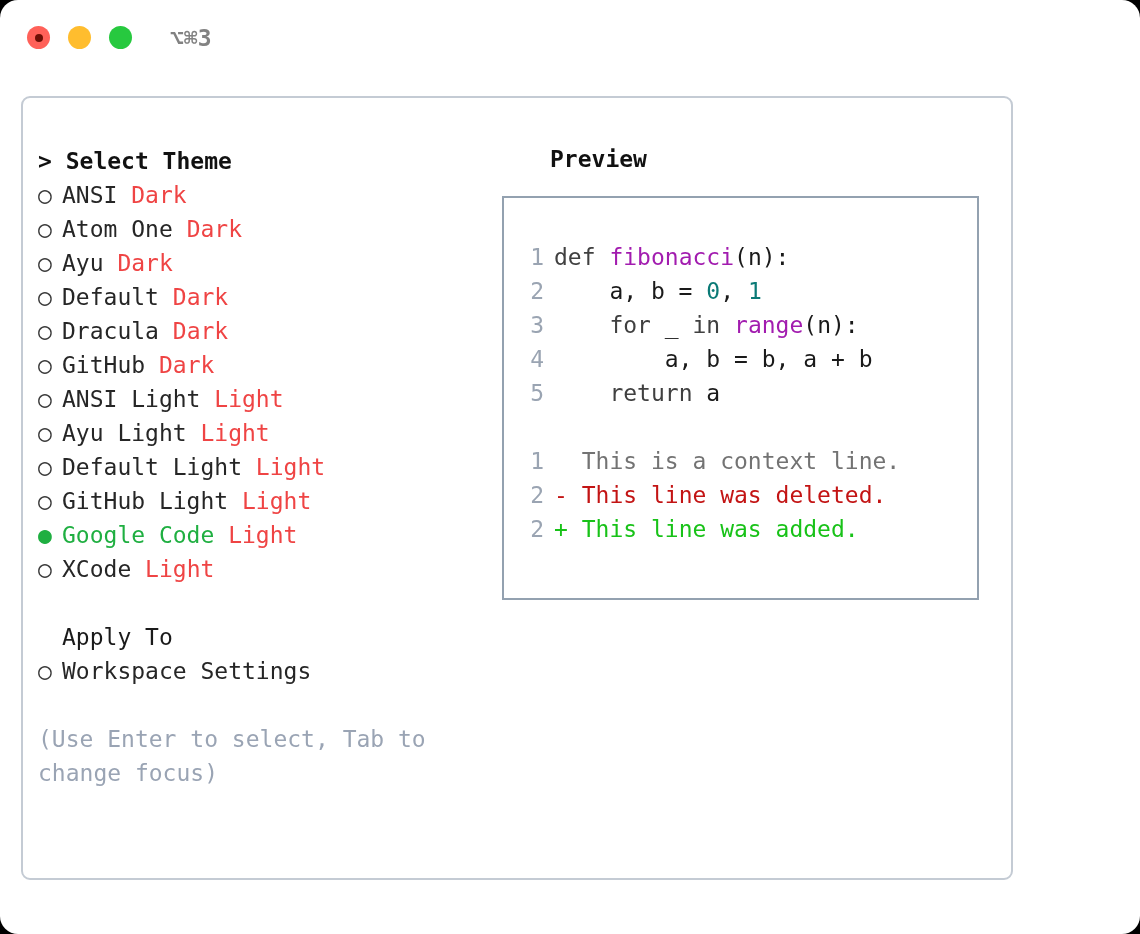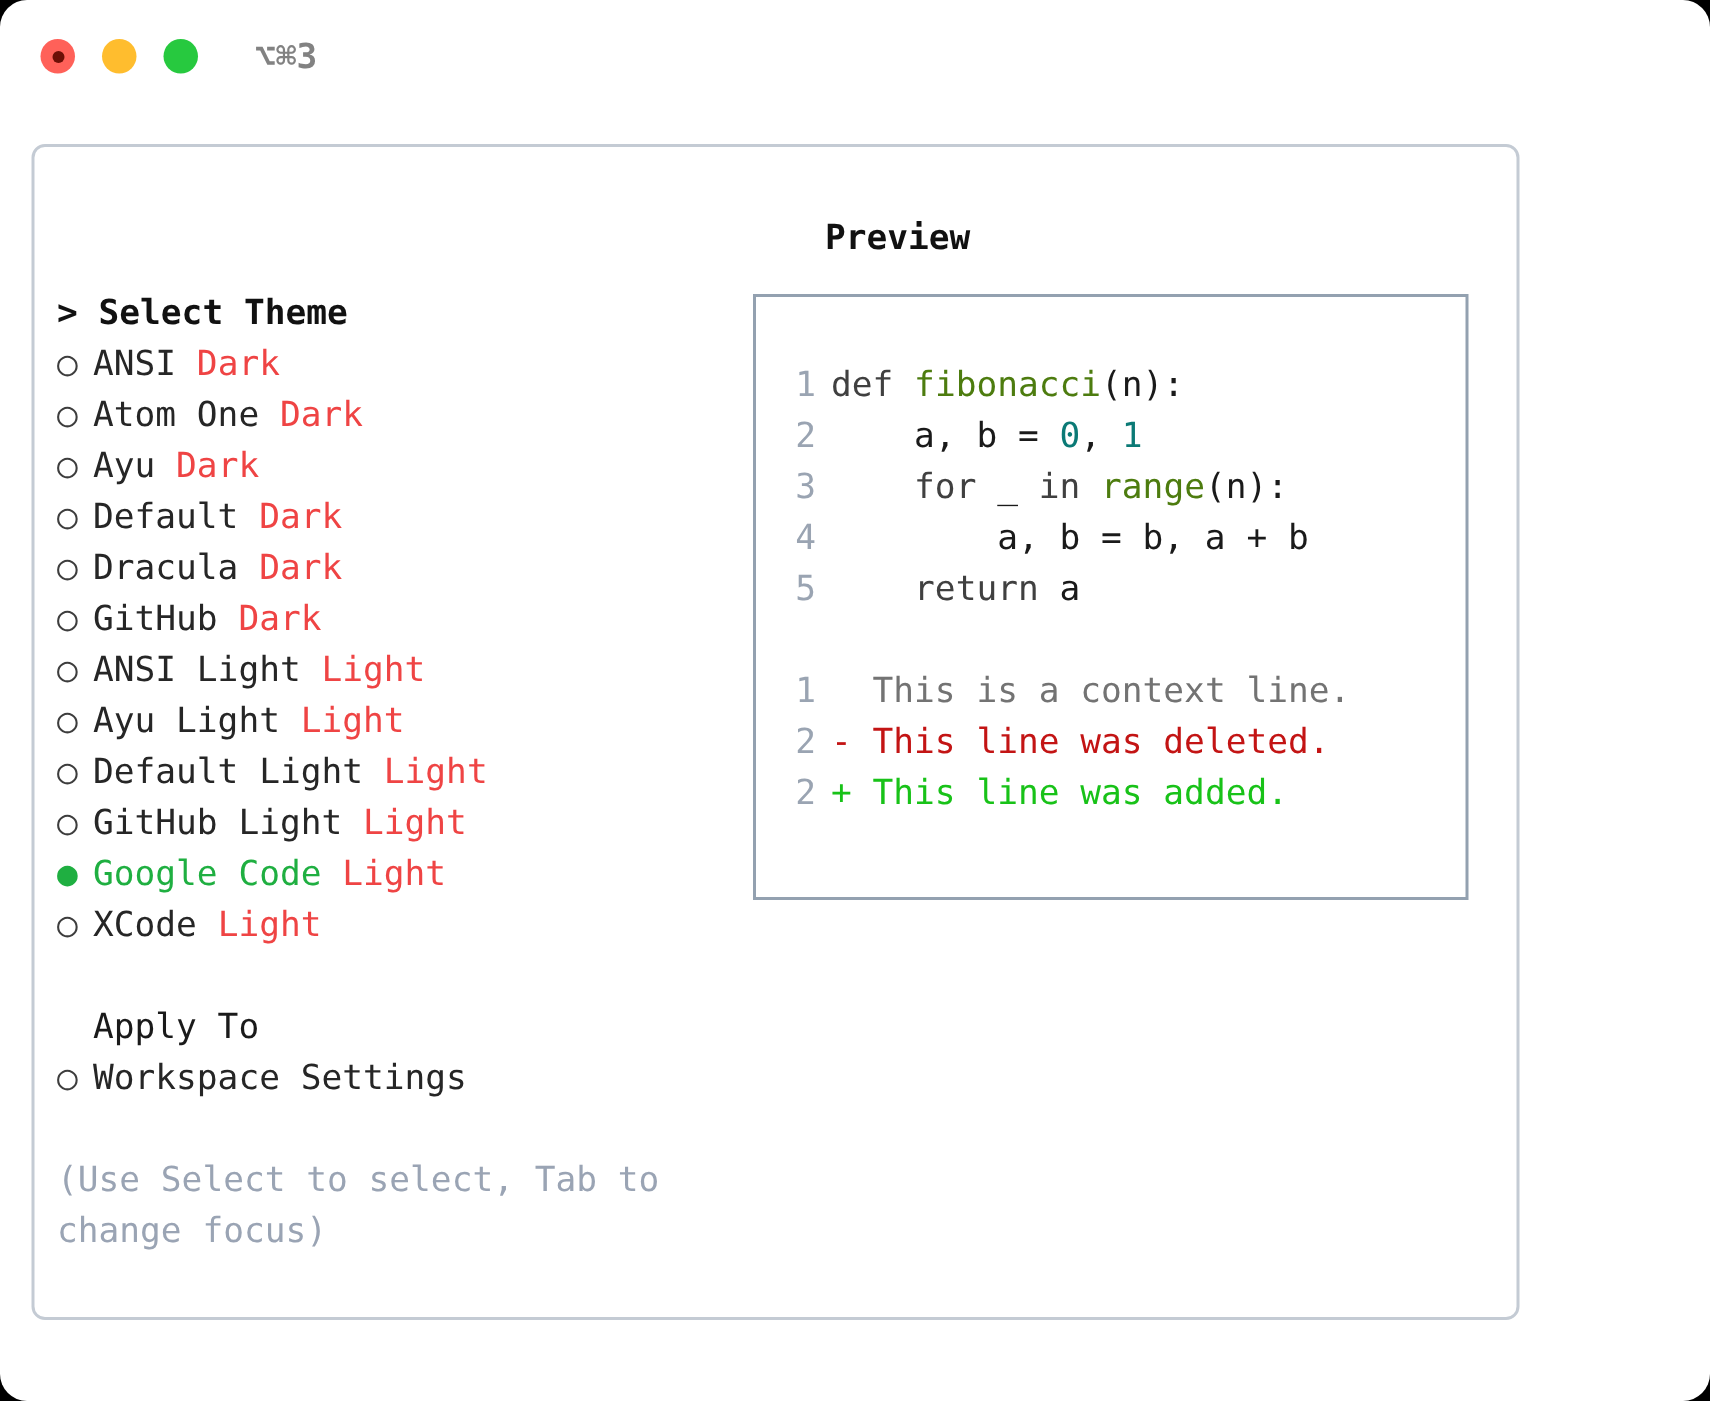--- a/index.html
+++ b/index.html
@@ -91,21 +91,20 @@
     left: 15px;
     top: 46px;
     width: 460px;
   }
   .list-heading {
     font-size: 23px;
     font-weight: bold;
     color: #111111;
     line-height: 34px;
     white-space: pre;
-    margin-top: 48px;
   }
   .opt-row {
     font-size: 23px;
     line-height: 34px;
     white-space: pre;
     color: #262626;
   }
   .marker {
     display: inline-block;
     width: 24px;
@@ -166,21 +165,21 @@
     color: #1a1a1a;
   }
   .lnum {
     display: inline-block;
     width: 24px;
     text-align: right;
     color: #9aa4b2;
     margin-right: 10px;
   }
   .tok-kw   { color: #404040; }
-  .tok-fn   { color: #4d7c0f; }
+  .tok-fn   { color: #a21caf; }
   .tok-num  { color: #0b7a76; }
   .tok-txt  { color: #1a1a1a; }
   .blank-line { height: 34px; }
   .diff-ctx { color: #737373; }
   .diff-del { color: #c31414; }
   .diff-add { color: #18c218; }
 </style>
 </head>
 <body>
 
@@ -215,21 +214,21 @@
           <div class="opt-row"><span class="marker">○</span><span class="opt-name">XCode</span><span class="opt-variant"> Light</span></div>
         </div>
 
       <div class="section-gap"></div>
 
       <div class="subheading">Apply To</div>
       <div id="apply-list">
           <div class="opt-row"><span class="marker">○</span><span class="opt-name">Workspace Settings</span></div>
         </div>
 
-      <div class="hint">(Use Select to select, Tab to change focus)</div>
+      <div class="hint">(Use Enter to select, Tab to change focus)</div>
     </div>
 
     <div class="right-col">
       <div class="preview-title">Preview</div>
 
       <div class="preview-box">
         <div id="code-block">
             <div class="code-line"><span class="lnum">1</span><span class="tok-kw">def</span><span class="tok-txt"> </span><span class="tok-fn">fibonacci</span><span class="tok-txt">(n):</span></div>
             <div class="code-line"><span class="lnum">2</span><span class="tok-txt">    a, b = </span><span class="tok-num">0</span><span class="tok-txt">, </span><span class="tok-num">1</span></div>
             <div class="code-line"><span class="lnum">3</span><span class="tok-txt">    </span><span class="tok-kw">for</span><span class="tok-txt"> _ </span><span class="tok-kw">in</span><span class="tok-txt"> </span><span class="tok-fn">range</span><span class="tok-txt">(n):</span></div>

